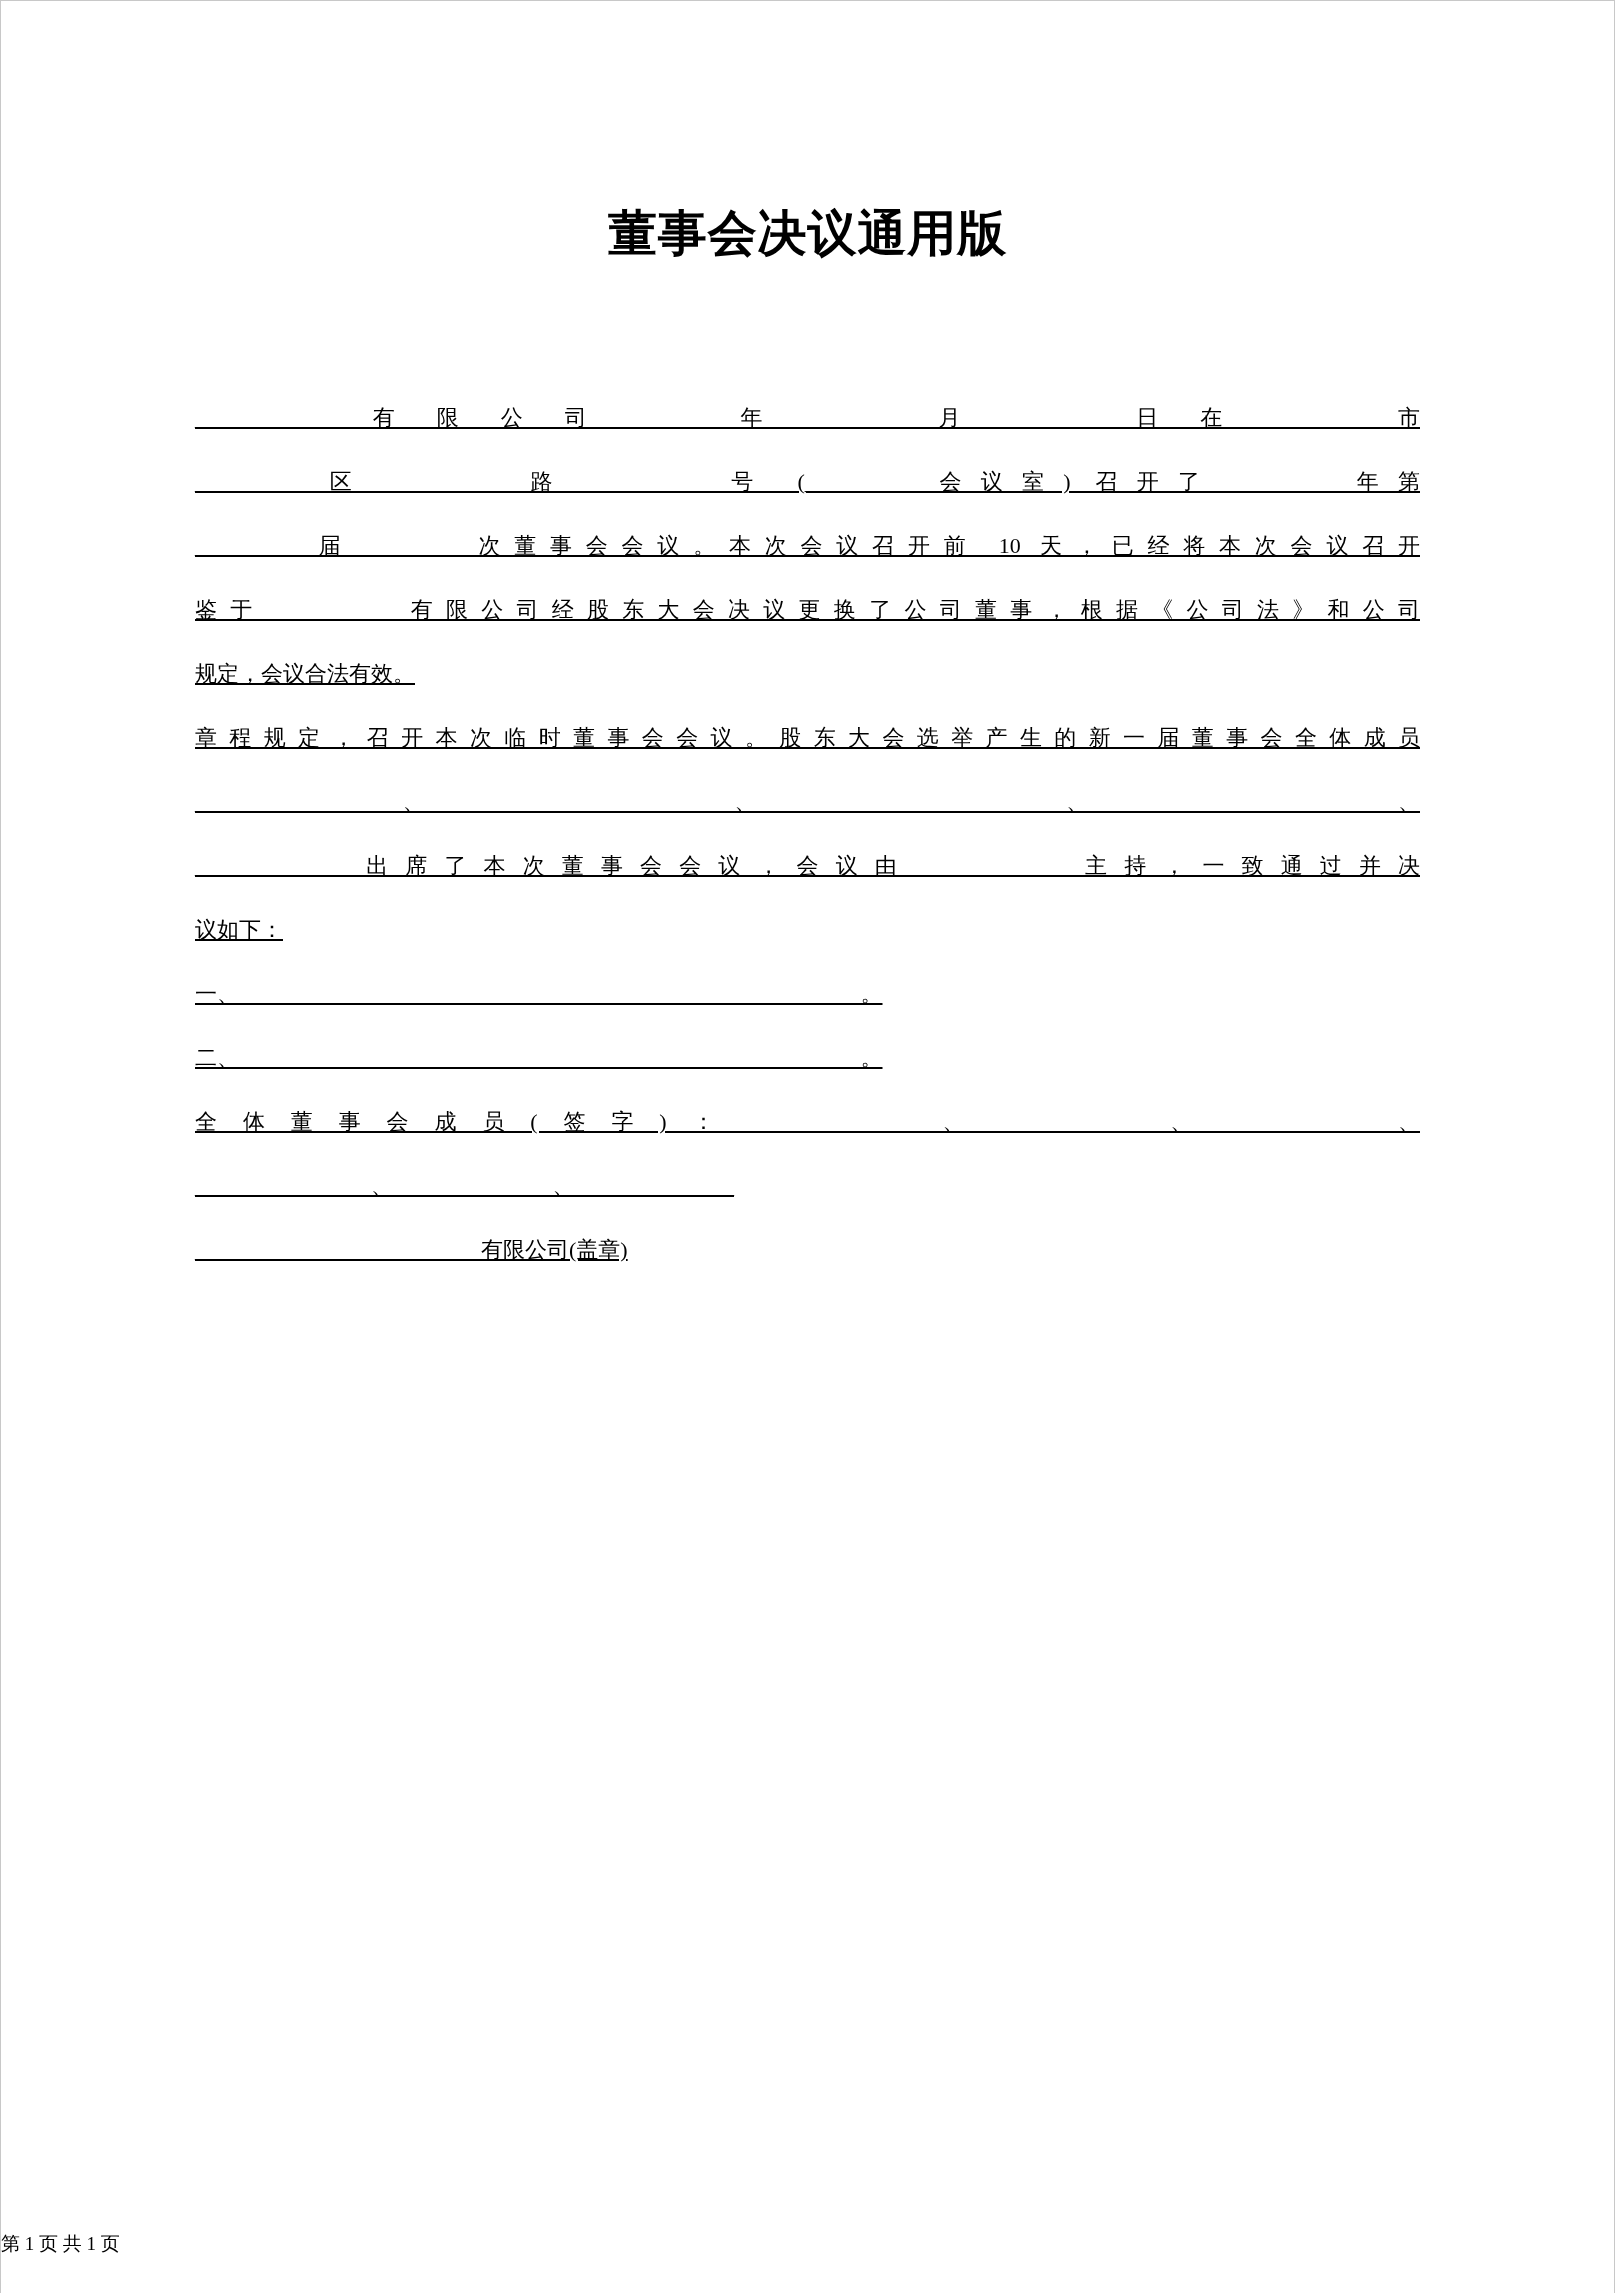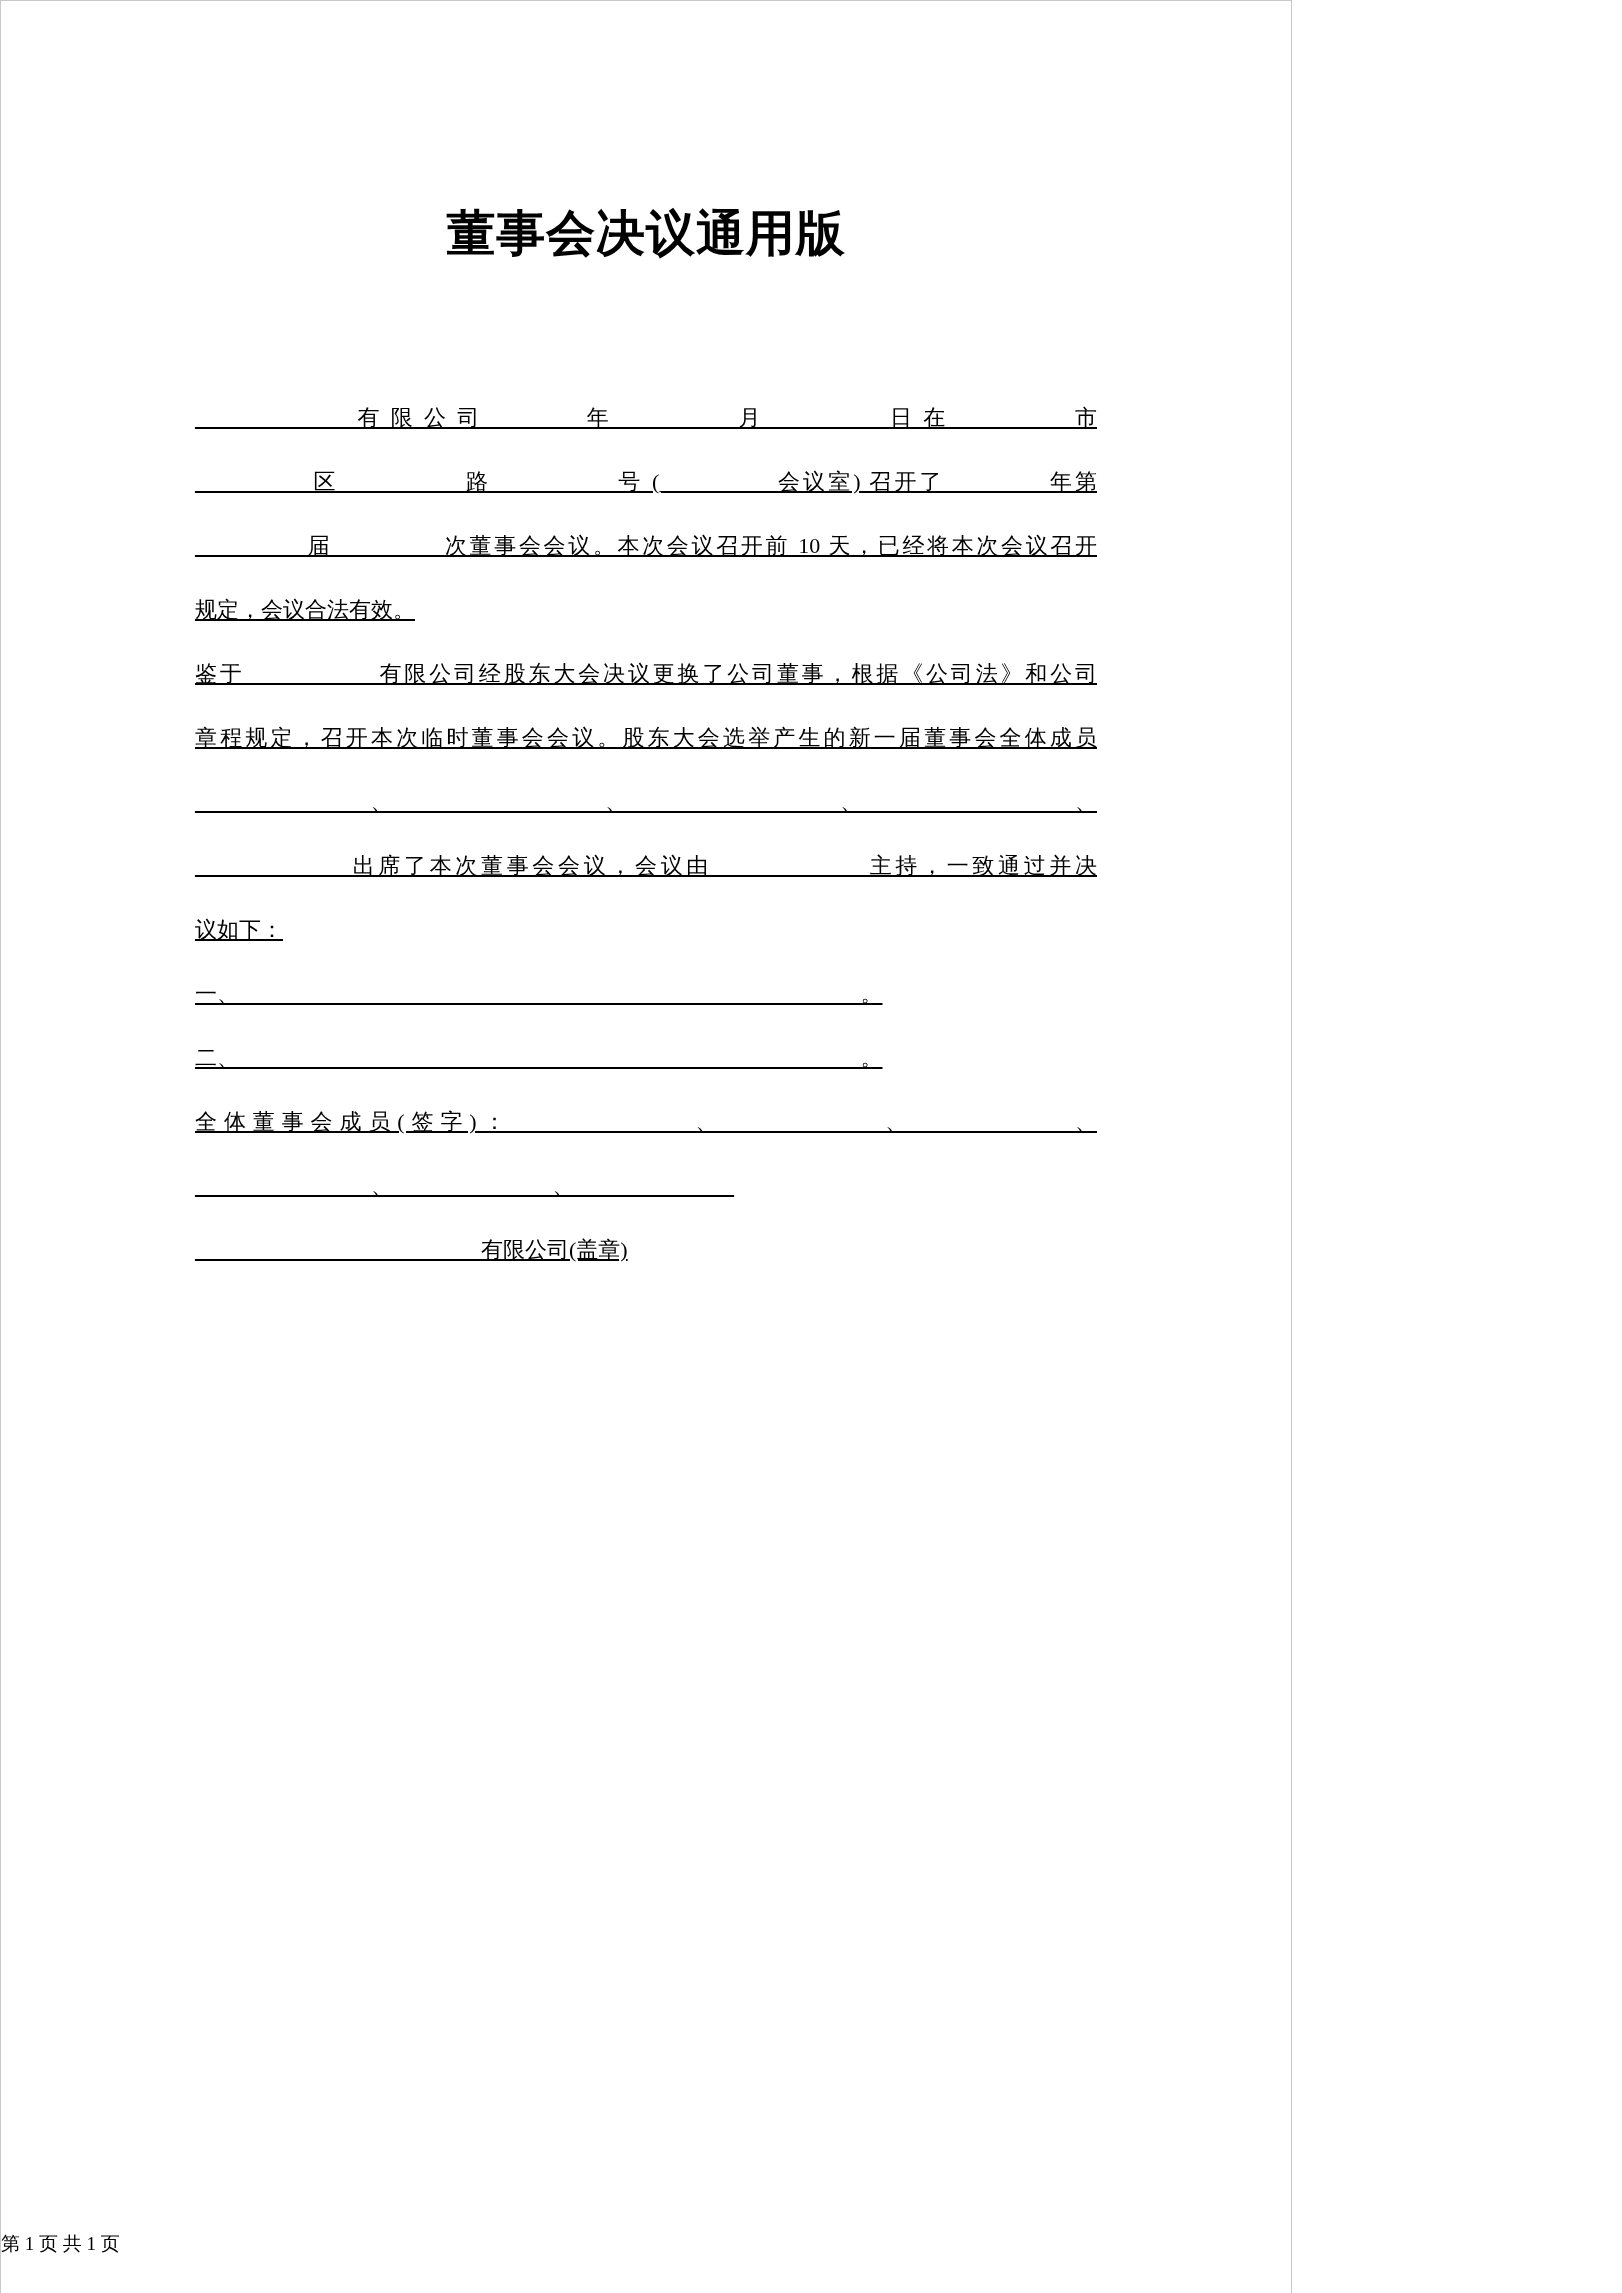--- a/index.html
+++ b/index.html
@@ -2,21 +2,21 @@
 <html style="font-size:14.5px"><head>
 <meta charset="utf-8">
 <style>
   html, body {
     margin: 0;
     padding: 0;
     background: #fff;
   }
   .page {
     position: relative;
-    width: 1292px;
+    width: 1615px;
     height: 2294px;
     box-sizing: border-box;
     background: #ffffff;
     border: 0.9px solid #c8c8c8;
     font-family: "Liberation Serif", "DejaVu Serif", serif;
     color: #000000;
     overflow: hidden;
   }
   .content {
     padding: 0 194px;
@@ -60,22 +60,22 @@
 </head>
 <body>
 
 <div class="page">
   <div class="content">
     <h1 class="title">董事会决议通用版</h1>
     <div class="body">
       <div class="line justify">______________ 有 限 公 司 ________ 年 __________ 月 __________ 日 在 __________ 市</div>
       <div class="line justify">__________ 区 __________ 路 __________ 号 (__________ 会议室) 召开了 ________ 年第</div>
       <div class="line justify">__________届__________次董事会会议。本次会议召开前 10 天，已经将本次会议召开</div>
+      <div class="line justify">鉴于____________有限公司经股东大会决议更换了公司董事，根据《公司法》和公司</div>
       <div class="line left">规定，会议合法有效。</div>
-      <div class="line justify">鉴于____________有限公司经股东大会决议更换了公司董事，根据《公司法》和公司</div>
       <div class="line justify">章程规定，召开本次临时董事会会议。股东大会选举产生的新一届董事会全体成员</div>
       <div class="line justify">______________ 、 ______________ 、 ______________ 、 ______________ 、</div>
       <div class="line justify">______________出席了本次董事会会议，会议由______________主持，一致通过并决</div>
       <div class="line left">议如下：</div>
       <div class="line left">一、 ________________________________________________________。</div>
       <div class="line left">二、 ________________________________________________________。</div>
       <div class="line justify">全体董事会成员(签字)：________________、______________、______________、</div>
       <div class="line left">________________、 ______________、 ______________</div>
       <div class="line left">__________________________有限公司(盖章)</div>
       <div class="spacer"></div>

